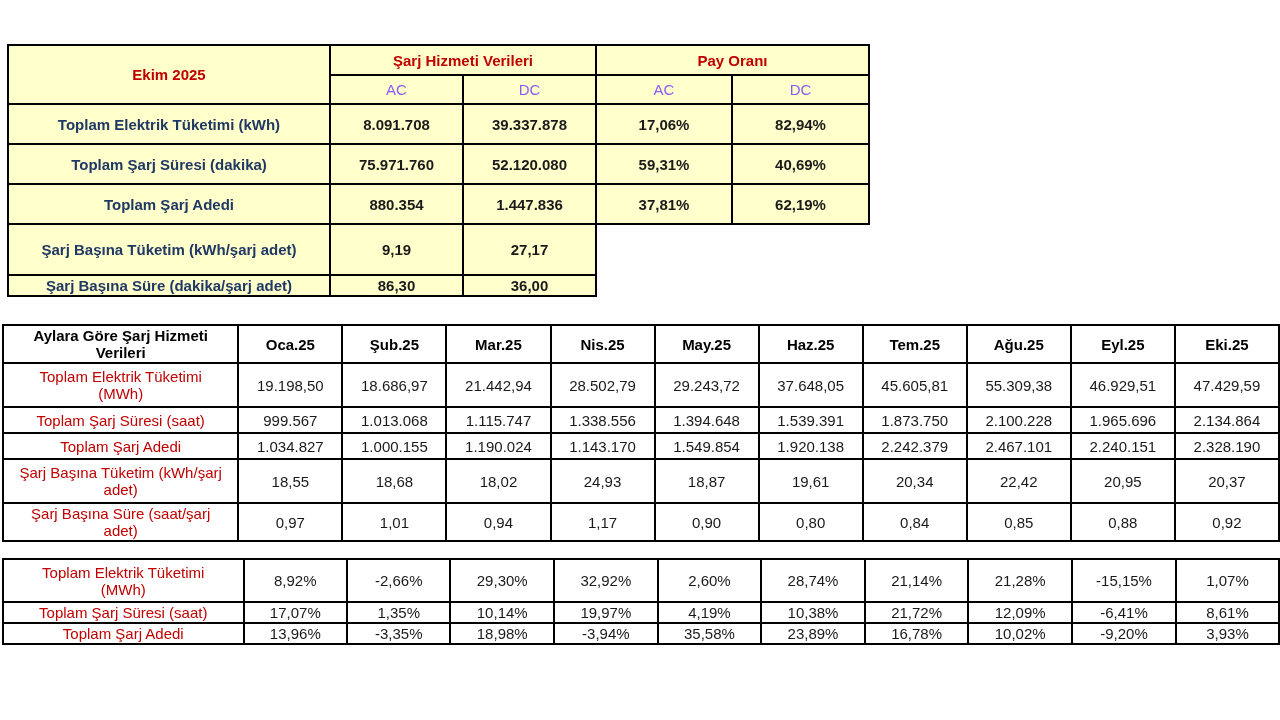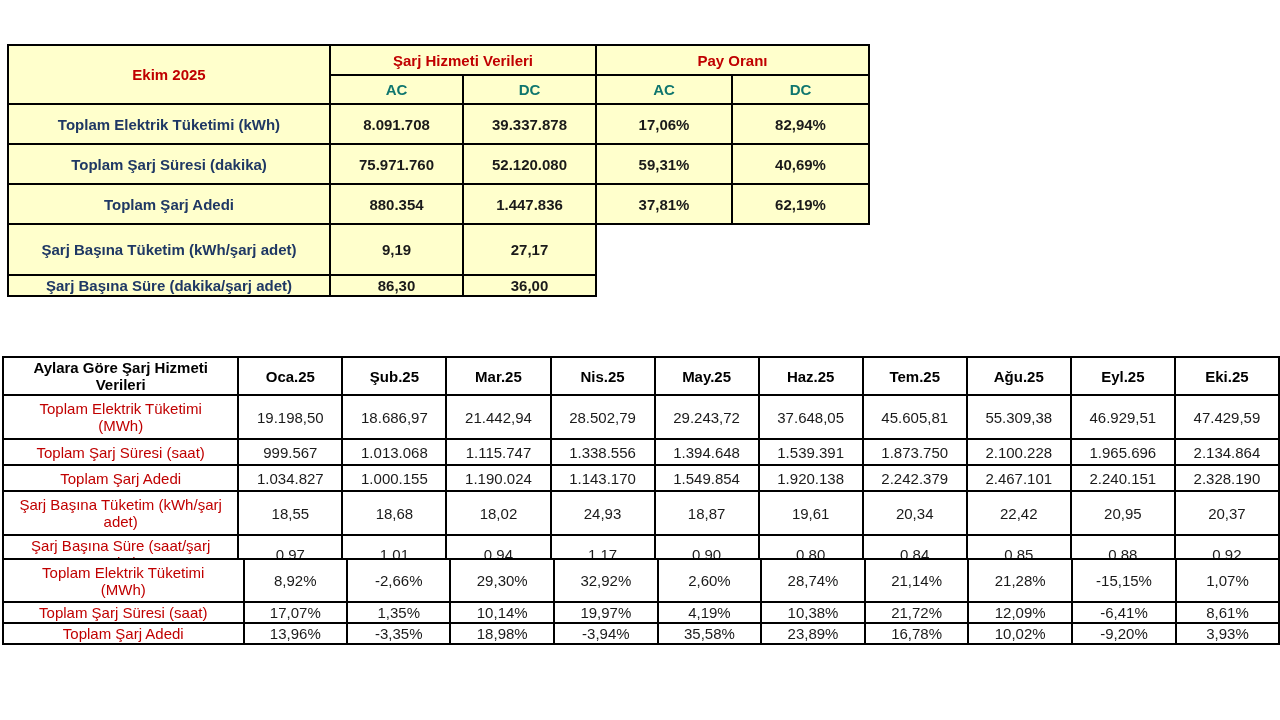--- a/index.html
+++ b/index.html
@@ -25,32 +25,32 @@
     padding: 1px 6px;
     overflow: hidden;
     word-wrap: break-word;
   }
 
   
   #summary-table { left: 7px; top: 44px; font-size: 15px; }
   #summary-table td, #summary-table th { background: #FFFFCC; }
   #summary-table .title  { color: #C00000; font-weight: bold; }
   #summary-table .group  { color: #C00000; font-weight: bold; }
-  #summary-table .sub    { color: #0f766e; font-weight: bold; }
+  #summary-table .sub    { color: #8b5cf6; font-weight: normal; }
   #summary-table .lbl    { color: #1F3864; font-weight: bold; }
   #summary-table .val    { color: #1a1a1a; font-weight: bold; }
   #summary-table td.ghost { border: none; background: transparent; }
   tr.h30 { height: 30px; }
   tr.h29 { height: 29px; }
   tr.h28 { height: 40px; }
   tr.h51 { height: 51px; }
   tr.h27 { height: 14px; }
 
   
-  table.months { left: 2px; top: 356px; font-size: 15px; }
+  table.months { left: 2px; top: 324px; font-size: 15px; }
   table.months td, table.months th { background: #ffffff; }
   table.months .mtitle { color: #000000; font-weight: bold; }
   table.months .mmonth { color: #000000; font-weight: bold; }
   table.months .rlbl   { color: #C00000; font-weight: normal; padding: 1px 14px; }
   table.months .mval   { color: #1a1a1a; font-weight: normal; }
   #change-table { top: 558px; }
   tr.h26 { height: 26px; }
   tr.h44 { height: 44px; }
   tr.h43 { height: 43px; }
 </style>

